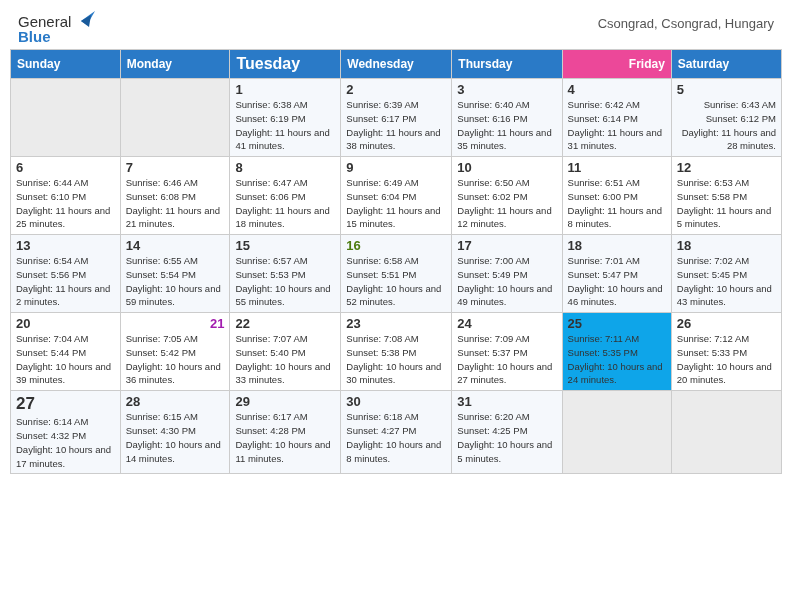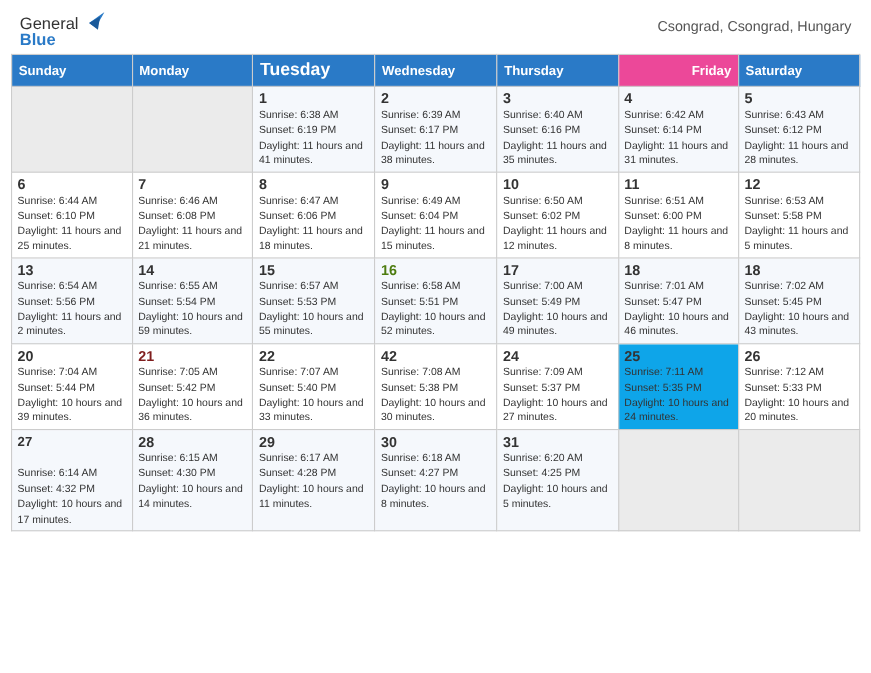--- a/index.html
+++ b/index.html
@@ -59,21 +59,21 @@
           <td style="vertical-align: top; border: 1px solid rgb(204, 204, 204); padding: 3px 5px; width: 113px; min-height: 72px; background: rgb(245, 248, 252);">
             <span style="font-size:13px;font-weight:bold;color:#333;display:block;margin-bottom:1px;">3</span>
             <span style="font-size:9.5px;color:#333;line-height:1.45;display:block;">Sunrise: 6:40 AM<br>Sunset: 6:16 PM<br>Daylight: 11 hours and 35 minutes.</span>
           </td>
           <td style="vertical-align: top; border: 1px solid rgb(204, 204, 204); padding: 3px 5px; width: 113px; min-height: 72px; background: rgb(245, 248, 252);">
             <span style="font-size:13px;font-weight:bold;color:#333;display:block;margin-bottom:1px;">4</span>
             <span style="font-size:9.5px;color:#333;line-height:1.45;display:block;">Sunrise: 6:42 AM<br>Sunset: 6:14 PM<br>Daylight: 11 hours and 31 minutes.</span>
           </td>
           <td style="vertical-align: top; border: 1px solid rgb(204, 204, 204); padding: 3px 5px; width: 113px; min-height: 72px; background: rgb(245, 248, 252);">
             <span style="font-size:13px;font-weight:bold;color:#333;display:block;margin-bottom:1px;">5</span>
-            <span style="font-size:9.5px;color:#333;line-height:1.45;display:block;">Sunrise: 6:43 AM<br>Sunset: 6:12 PM<br>Daylight: 11 hours and 28 minutes.</span>
+            <span style="font-size:9.5px;color:#333;line-height:1.45;display:block;text-align:right;">Sunrise: 6:43 AM<br>Sunset: 6:12 PM<br>Daylight: 11 hours and 28 minutes.</span>
           </td>
         </tr>
         <tr>
           <td style="vertical-align: top; border: 1px solid rgb(204, 204, 204); padding: 3px 5px; width: 113px; min-height: 72px; background: rgb(255, 255, 255);">
             <span style="font-size:13px;font-weight:bold;color:#333;display:block;margin-bottom:1px;">6</span>
             <span style="font-size:9.5px;color:#333;line-height:1.45;display:block;">Sunrise: 6:44 AM<br>Sunset: 6:10 PM<br>Daylight: 11 hours and 25 minutes.</span>
           </td>
           <td style="vertical-align: top; border: 1px solid rgb(204, 204, 204); padding: 3px 5px; width: 113px; min-height: 72px; background: rgb(255, 255, 255);">
             <span style="font-size:13px;font-weight:bold;color:#333;display:block;margin-bottom:1px;">7</span>
             <span style="font-size:9.5px;color:#333;line-height:1.45;display:block;">Sunrise: 6:46 AM<br>Sunset: 6:08 PM<br>Daylight: 11 hours and 21 minutes.</span>
@@ -128,47 +128,47 @@
             <span style="font-size:13px;font-weight:bold;color:#333;display:block;margin-bottom:1px;">18</span>
             <span style="font-size:9.5px;color:#333;line-height:1.45;display:block;">Sunrise: 7:02 AM<br>Sunset: 5:45 PM<br>Daylight: 10 hours and 43 minutes.</span>
           </td>
         </tr>
         <tr>
           <td style="vertical-align: top; border: 1px solid rgb(204, 204, 204); padding: 3px 5px; width: 113px; min-height: 72px; background: rgb(255, 255, 255);">
             <span style="font-size:13px;font-weight:bold;color:#333;display:block;margin-bottom:1px;">20</span>
             <span style="font-size:9.5px;color:#333;line-height:1.45;display:block;">Sunrise: 7:04 AM<br>Sunset: 5:44 PM<br>Daylight: 10 hours and 39 minutes.</span>
           </td>
           <td style="vertical-align: top; border: 1px solid rgb(204, 204, 204); padding: 3px 5px; width: 113px; min-height: 72px; background: rgb(255, 255, 255);">
-            <span style="font-size:13px;font-weight:bold;color:#7f1d1d;display:block;margin-bottom:1px;">21</span>
+            <span style="font-size:13px;font-weight:bold;color:#a21caf;display:block;margin-bottom:1px;text-align:right;">21</span>
             <span style="font-size:9.5px;color:#333;line-height:1.45;display:block;">Sunrise: 7:05 AM<br>Sunset: 5:42 PM<br>Daylight: 10 hours and 36 minutes.</span>
           </td>
           <td style="vertical-align: top; border: 1px solid rgb(204, 204, 204); padding: 3px 5px; width: 113px; min-height: 72px; background: rgb(255, 255, 255);">
             <span style="font-size:13px;font-weight:bold;color:#333;display:block;margin-bottom:1px;">22</span>
             <span style="font-size:9.5px;color:#333;line-height:1.45;display:block;">Sunrise: 7:07 AM<br>Sunset: 5:40 PM<br>Daylight: 10 hours and 33 minutes.</span>
           </td>
           <td style="vertical-align: top; border: 1px solid rgb(204, 204, 204); padding: 3px 5px; width: 113px; min-height: 72px; background: rgb(255, 255, 255);">
-            <span style="font-size:13px;font-weight:bold;color:#333;display:block;margin-bottom:1px;">42</span>
+            <span style="font-size:13px;font-weight:bold;color:#333;display:block;margin-bottom:1px;">23</span>
             <span style="font-size:9.5px;color:#333;line-height:1.45;display:block;">Sunrise: 7:08 AM<br>Sunset: 5:38 PM<br>Daylight: 10 hours and 30 minutes.</span>
           </td>
           <td style="vertical-align: top; border: 1px solid rgb(204, 204, 204); padding: 3px 5px; width: 113px; min-height: 72px; background: rgb(255, 255, 255);">
             <span style="font-size:13px;font-weight:bold;color:#333;display:block;margin-bottom:1px;">24</span>
             <span style="font-size:9.5px;color:#333;line-height:1.45;display:block;">Sunrise: 7:09 AM<br>Sunset: 5:37 PM<br>Daylight: 10 hours and 27 minutes.</span>
           </td>
           <td style="vertical-align: top; border: 1px solid rgb(204, 204, 204); padding: 3px 5px; width: 113px; min-height: 72px; background: #0ea5e9;">
             <span style="font-size:13px;font-weight:bold;color:#333;display:block;margin-bottom:1px;">25</span>
             <span style="font-size:9.5px;color:#333;line-height:1.45;display:block;">Sunrise: 7:11 AM<br>Sunset: 5:35 PM<br>Daylight: 10 hours and 24 minutes.</span>
           </td>
           <td style="vertical-align: top; border: 1px solid rgb(204, 204, 204); padding: 3px 5px; width: 113px; min-height: 72px; background: rgb(255, 255, 255);">
             <span style="font-size:13px;font-weight:bold;color:#333;display:block;margin-bottom:1px;">26</span>
             <span style="font-size:9.5px;color:#333;line-height:1.45;display:block;">Sunrise: 7:12 AM<br>Sunset: 5:33 PM<br>Daylight: 10 hours and 20 minutes.</span>
           </td>
         </tr>
         <tr>
           <td style="vertical-align: top; border: 1px solid rgb(204, 204, 204); padding: 3px 5px; width: 113px; min-height: 72px; background: rgb(245, 248, 252);">
-            <span style="font-size:12px;font-weight:bold;color:#333;display:block;margin-bottom:16px;">27</span>
+            <span style="font-size:17px;font-weight:bold;color:#333;display:block;margin-bottom:1px;">27</span>
             <span style="font-size:9.5px;color:#333;line-height:1.45;display:block;">Sunrise: 6:14 AM<br>Sunset: 4:32 PM<br>Daylight: 10 hours and 17 minutes.</span>
           </td>
           <td style="vertical-align: top; border: 1px solid rgb(204, 204, 204); padding: 3px 5px; width: 113px; min-height: 72px; background: rgb(245, 248, 252);">
             <span style="font-size:13px;font-weight:bold;color:#333;display:block;margin-bottom:1px;">28</span>
             <span style="font-size:9.5px;color:#333;line-height:1.45;display:block;">Sunrise: 6:15 AM<br>Sunset: 4:30 PM<br>Daylight: 10 hours and 14 minutes.</span>
           </td>
           <td style="vertical-align: top; border: 1px solid rgb(204, 204, 204); padding: 3px 5px; width: 113px; min-height: 72px; background: rgb(245, 248, 252);">
             <span style="font-size:13px;font-weight:bold;color:#333;display:block;margin-bottom:1px;">29</span>
             <span style="font-size:9.5px;color:#333;line-height:1.45;display:block;">Sunrise: 6:17 AM<br>Sunset: 4:28 PM<br>Daylight: 10 hours and 11 minutes.</span>
           </td>

